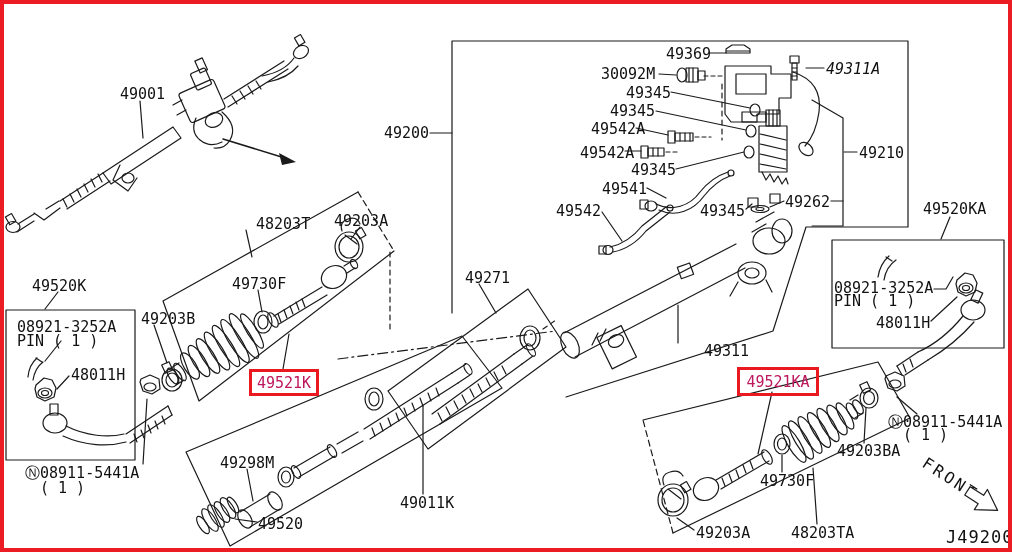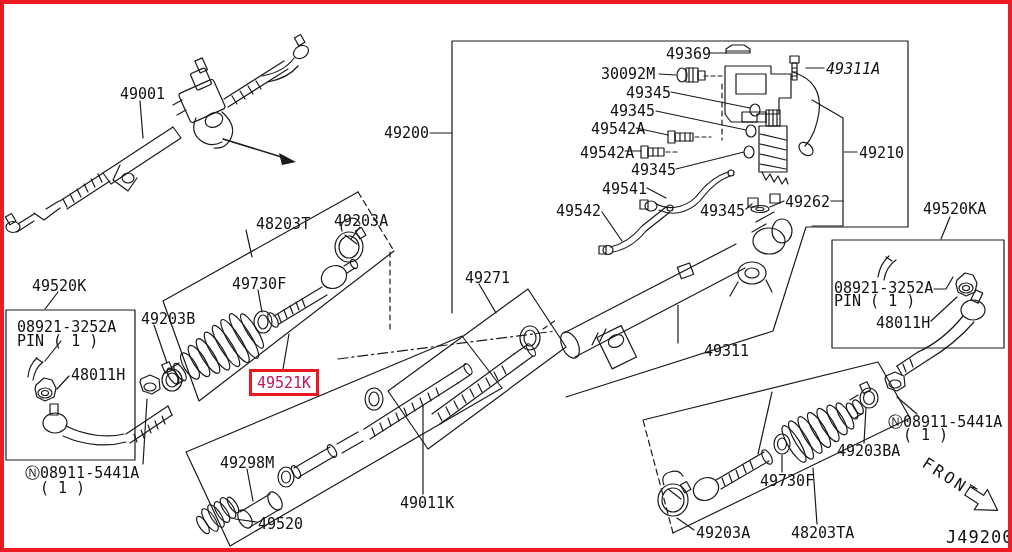--- a/index.html
+++ b/index.html
@@ -350,17 +350,18 @@
       <div class="lbl" style="left: 400px; top: 496px;">49011K</div>
       <div class="lbl" style="left: 837px; top: 444px;">49203BA</div>
       <div class="lbl" style="left: 888px; top: 415px;">Ⓝ08911-5441A</div>
       <div class="lbl" style="left: 903px; top: 428px;">( 1 )</div>
       <div class="lbl" style="left: 760px; top: 474px;">49730F</div>
       <div class="lbl" style="left: 696px; top: 526px;">49203A</div>
       <div class="lbl" style="left: 791px; top: 526px; text-align: center;">48203TA</div>
     </div>
 
   <div class="hl" style="left:249px;top:369px;width:64px;height:21px;">49521K</div>
+  <div class="hl" style="left:737px;top:367px;width:76px;height:23px;">49521KA</div>
 
   <div class="code">J49200SY</div>
 
   <div class="frame"></div>
 </div>
 
 </body></html>

